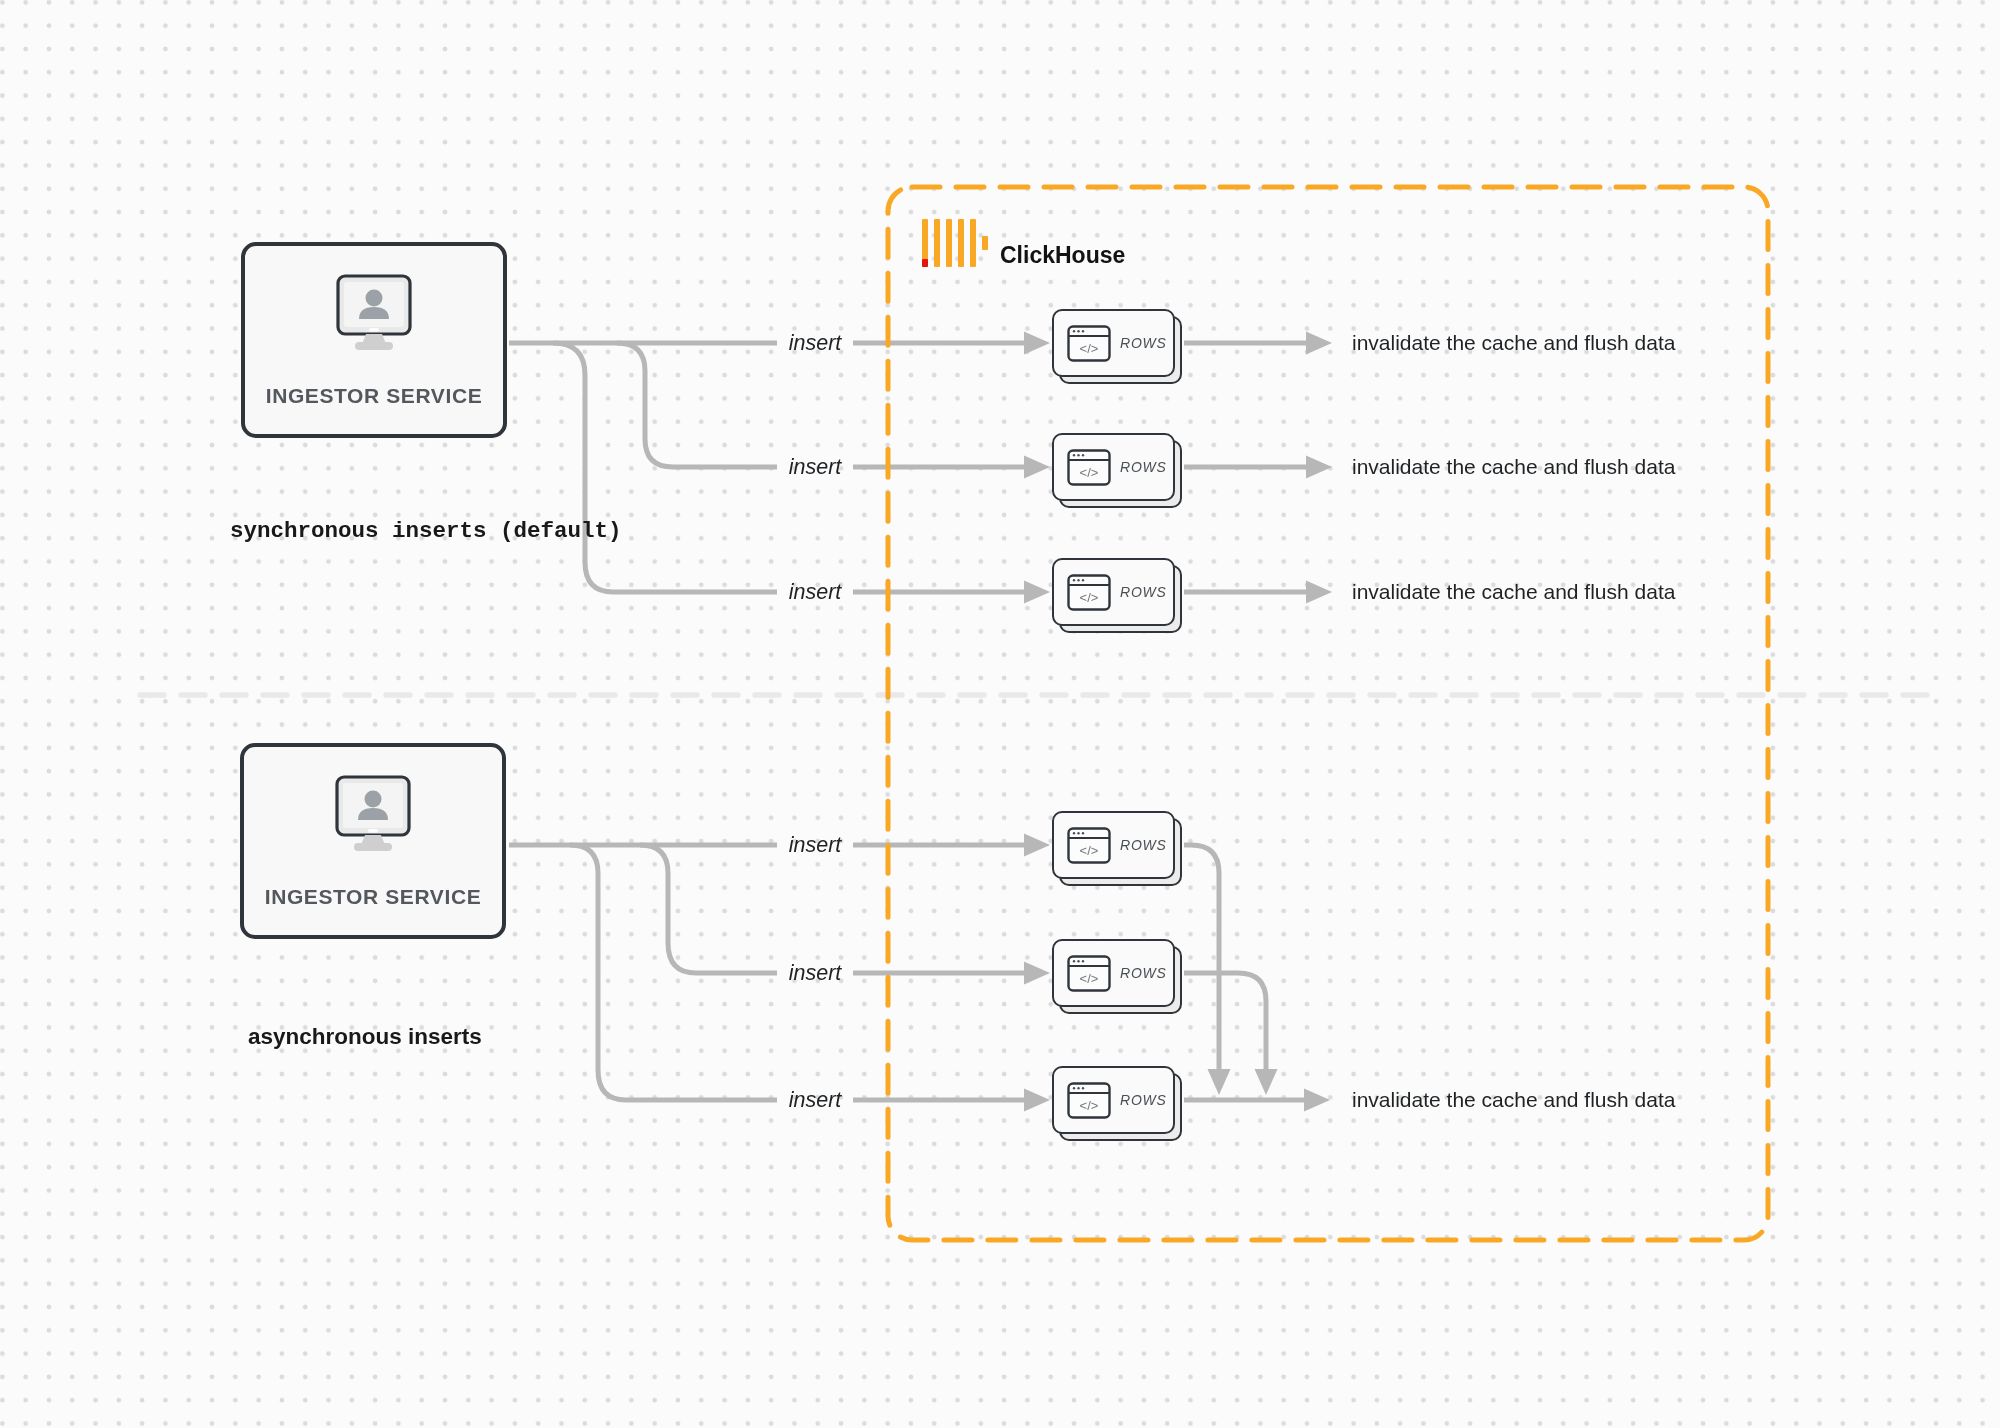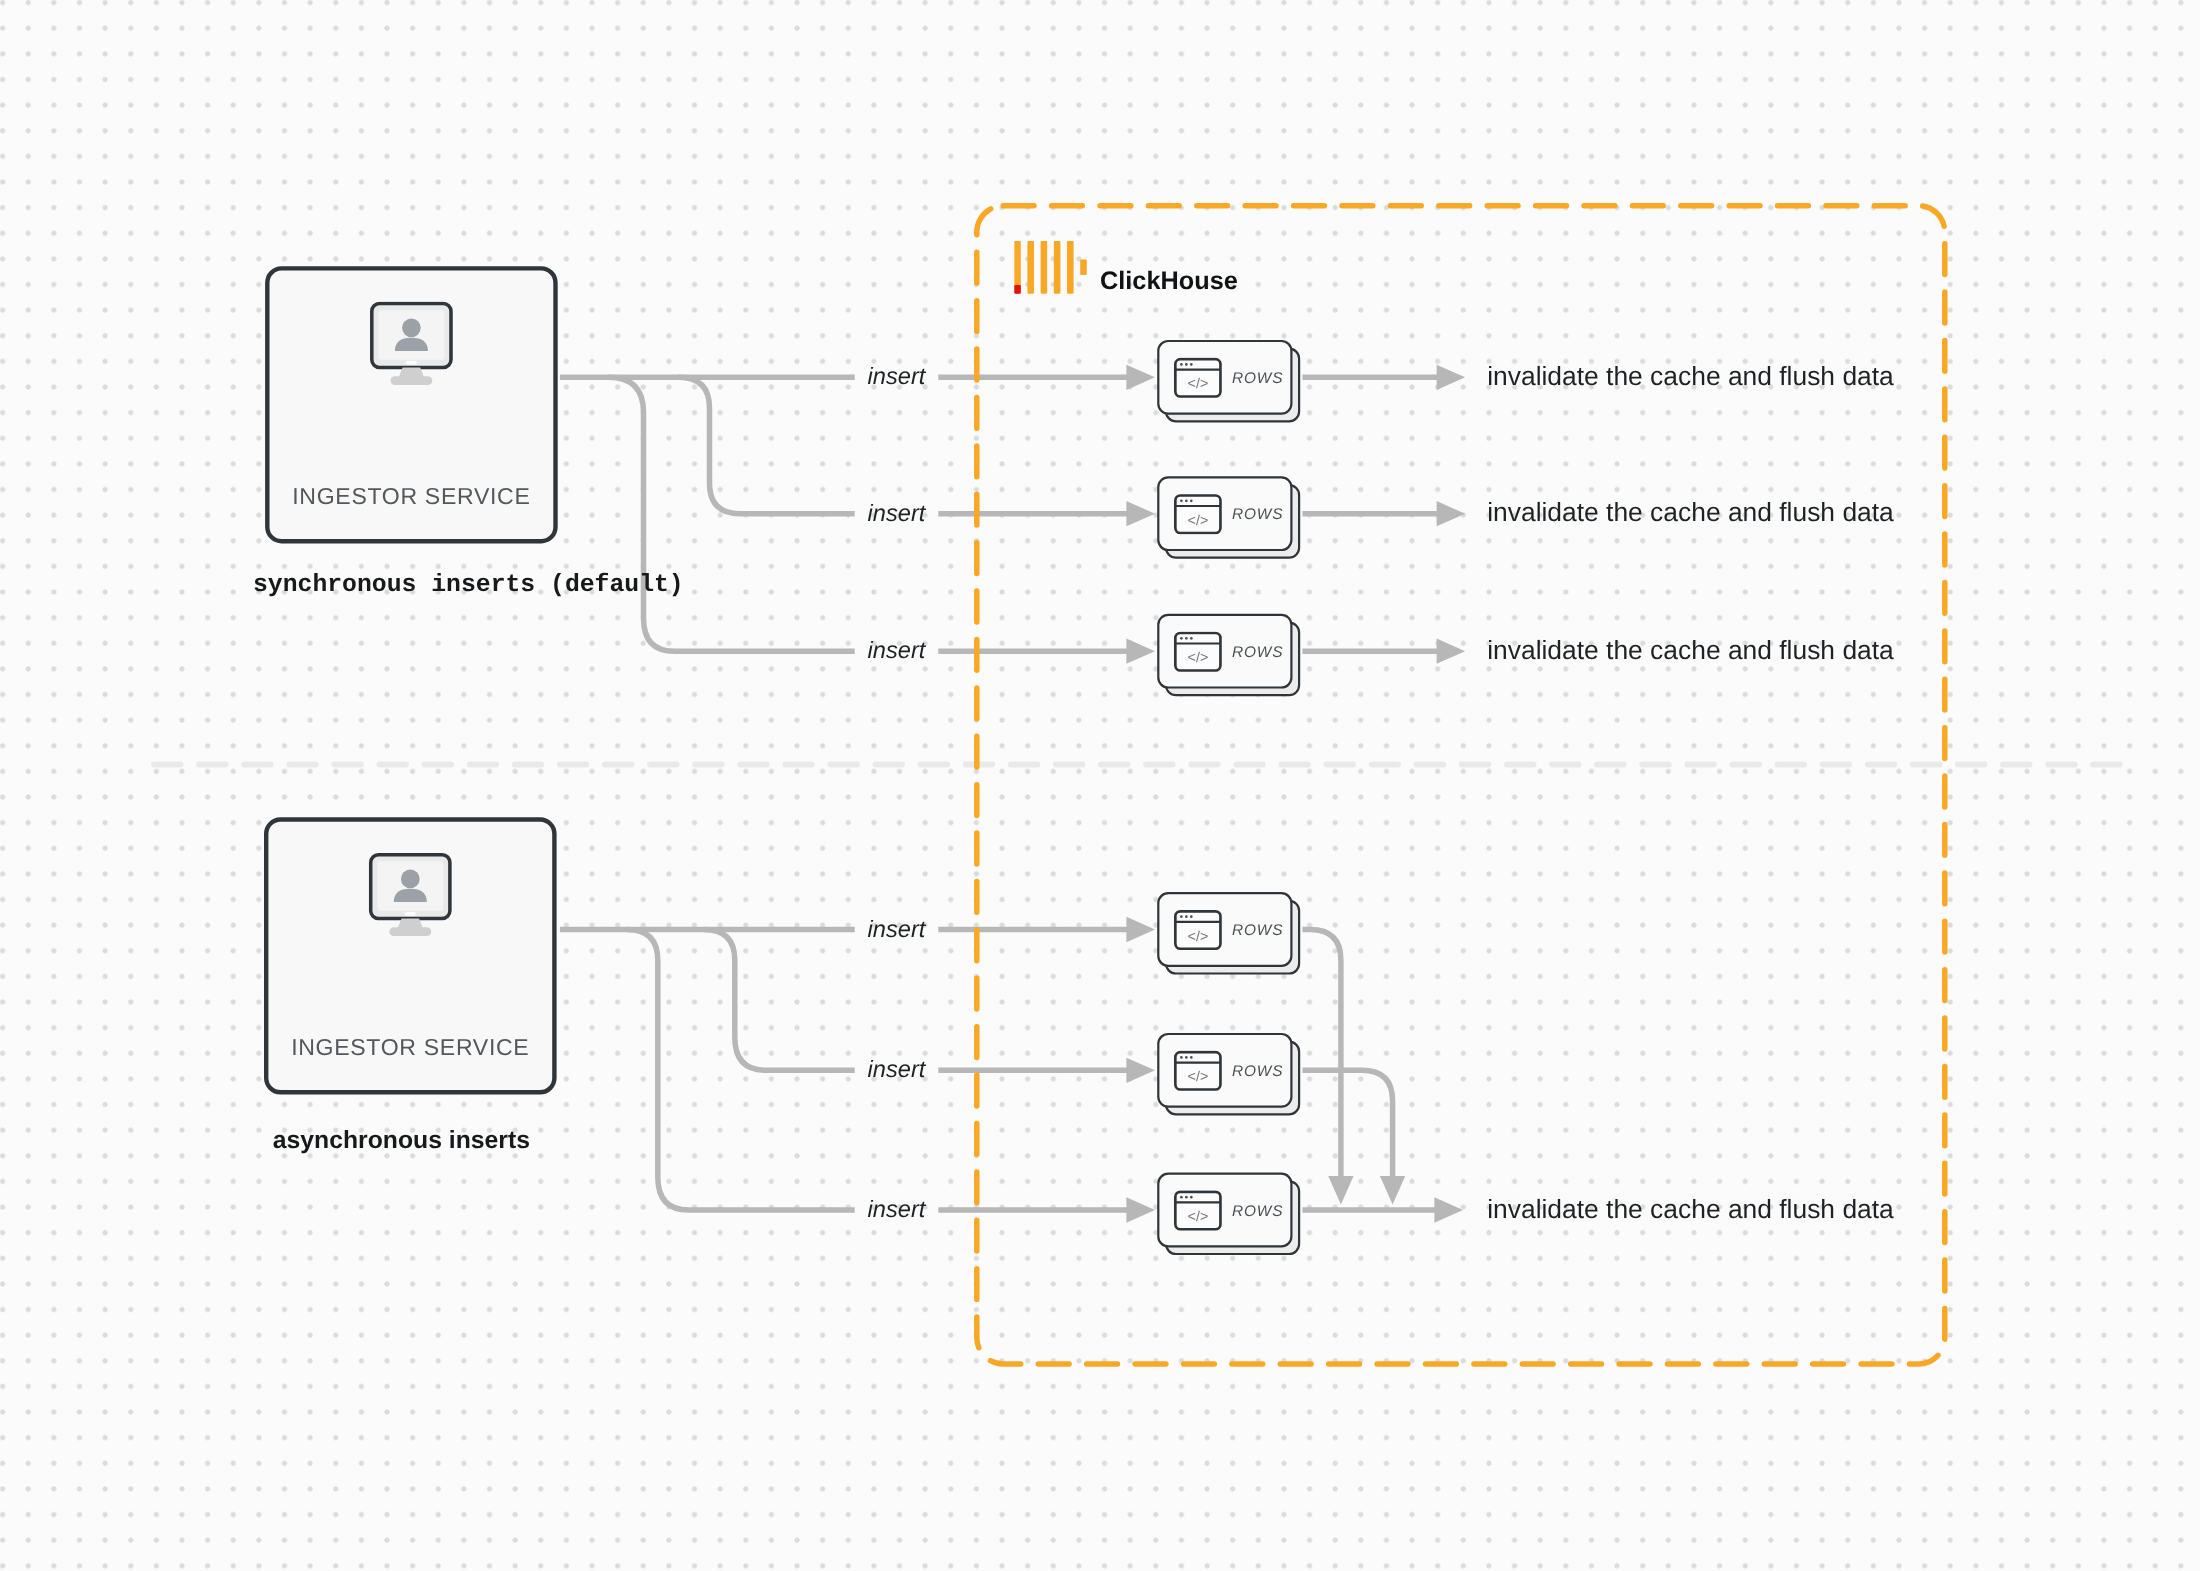--- a/index.html
+++ b/index.html
@@ -14,40 +14,40 @@
     position:relative;width:2000px;height:1428px;overflow:hidden;
     font-family:"Liberation Sans",sans-serif;background:var(--bg);
     background-image:radial-gradient(circle,var(--dot) 2px,transparent 2.7px);
     background-size:23.3px 23.3px;background-position:14px 14px;
   }
   svg.connectors{position:absolute;left:0;top:0;width:2000px;height:1428px;}
   .gline{stroke:var(--line_gray);stroke-width:5;fill:none;}
   .gtri{fill:var(--line_gray);stroke:none;}
 
   .ingestor{
-    position:absolute;width:266px;height:252px;box-sizing:border-box;
-    background:var(--panel_bg);border:4px solid var(--border_dark);border-radius:15px;
+    position:absolute;width:266px;height:196px;box-sizing:border-box;
+    background:var(--panel_bg);border:4px solid var(--border_dark);border-radius:15px;font-weight:bold;
   }
   .ingestor .svc-label{
     position:absolute;left:0;right:0;bottom:26px;text-align:center;
     font-size:21px;letter-spacing:.6px;color:var(--text_gray);
   }
   .monitor{position:absolute;left:50%;top:28px;transform:translateX(-50%);}
 
   .caption{
     position:absolute;transform:translateY(-50%);white-space:nowrap;
     font-size:22.5px;font-weight:700;color:#17191B;
   }
   .insert-label{
     position:absolute;width:100px;left:0;top:0;transform:translateY(-50%);
     text-align:center;font-size:21.5px;color:var(--text_dark);font-style:italic;
   }
   .result-label{
     position:absolute;transform:translateY(-50%);white-space:nowrap;
-    font-size:24px;color:var(--text_dark);
+    font-size:21px;color:var(--text_dark);
   }
 
   .card{position:absolute;width:130px;height:75px;}
   .card .back{
     position:absolute;left:7px;top:7px;width:123px;height:68px;box-sizing:border-box;
     background:var(--card_back_bg);border:2.5px solid var(--border_dark);border-radius:10px;
   }
   .card .front{
     position:absolute;left:0;top:0;width:123px;height:68px;box-sizing:border-box;
     background:var(--card_bg);border:2.5px solid var(--border_dark);border-radius:10px;

